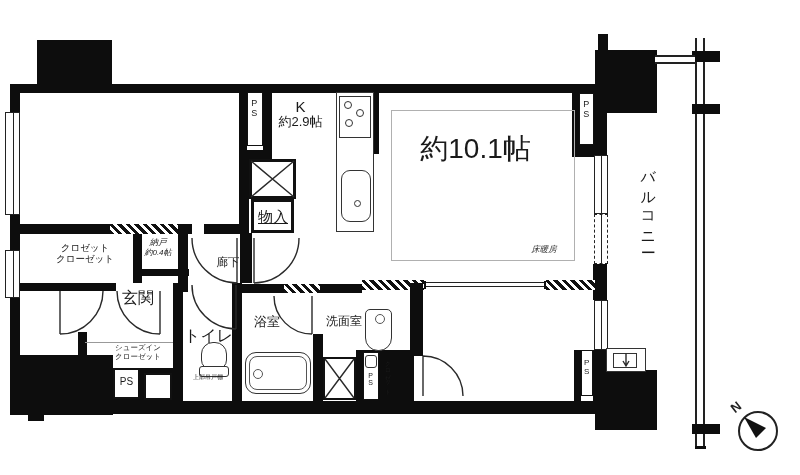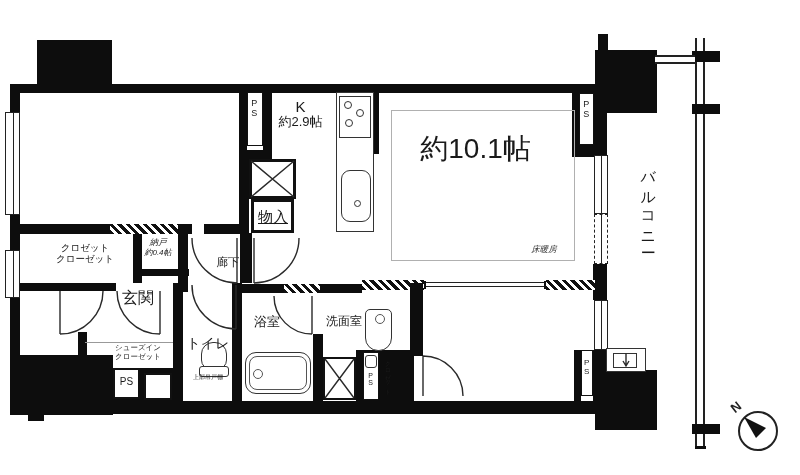--- a/index.html
+++ b/index.html
@@ -137,21 +137,21 @@
     <div>K</div>
     <div style="font-size:13px;">約2.9帖</div>
   </div>
   <div class="lbl" style="left:378px;top:133px;width:195px;font-size:33px;">
     <div style="font-size:28px;">約10.1帖</div>
   </div>
   <div class="lbl" style="left:518px;top:245px;width:52px;font-size:8.5px;color:#333;font-style:italic;">床暖房</div>
   <div class="lbl vtext" style="left:640px;top:160px;font-size:15px;letter-spacing:4px;">バルコニー</div>
   <div class="lbl" style="left:108px;top:289px;width:60px;font-size:16px;">玄関</div>
   <div class="lbl" style="left:204px;top:256px;width:48px;font-size:11.5px;">廊下</div>
-  <div class="lbl" style="left:184px;top:327px;width:48px;font-size:14px;margin-top:8px;">トイレ</div>
+  <div class="lbl" style="left:184px;top:327px;width:48px;font-size:16px;">トイレ</div>
   <div class="lbl" style="left:180px;top:374px;width:56px;font-size:6px;">上部吊戸棚</div>
   <div class="lbl" style="left:242px;top:315px;width:50px;font-size:13px;">浴室</div>
   <div class="lbl" style="left:318px;top:315px;width:52px;font-size:12px;">洗面室</div>
   <div class="lbl" style="left:36px;top:243px;width:98px;font-size:9.5px;">
     <div>クロゼット</div>
     <div>クローゼット</div>
   </div>
   <div class="lbl" style="left:106px;top:344px;width:64px;font-size:7.5px;">
     <div>シューズイン</div>
     <div>クローゼット</div>

